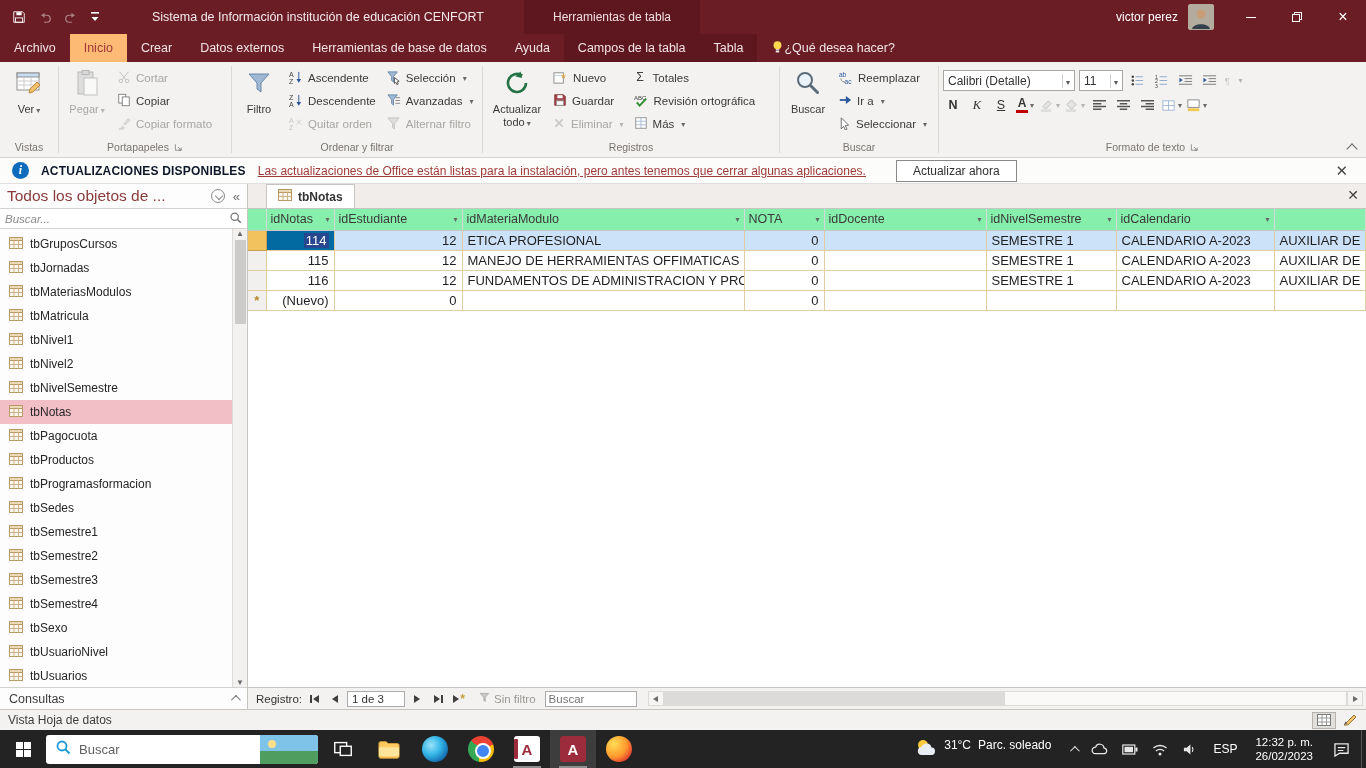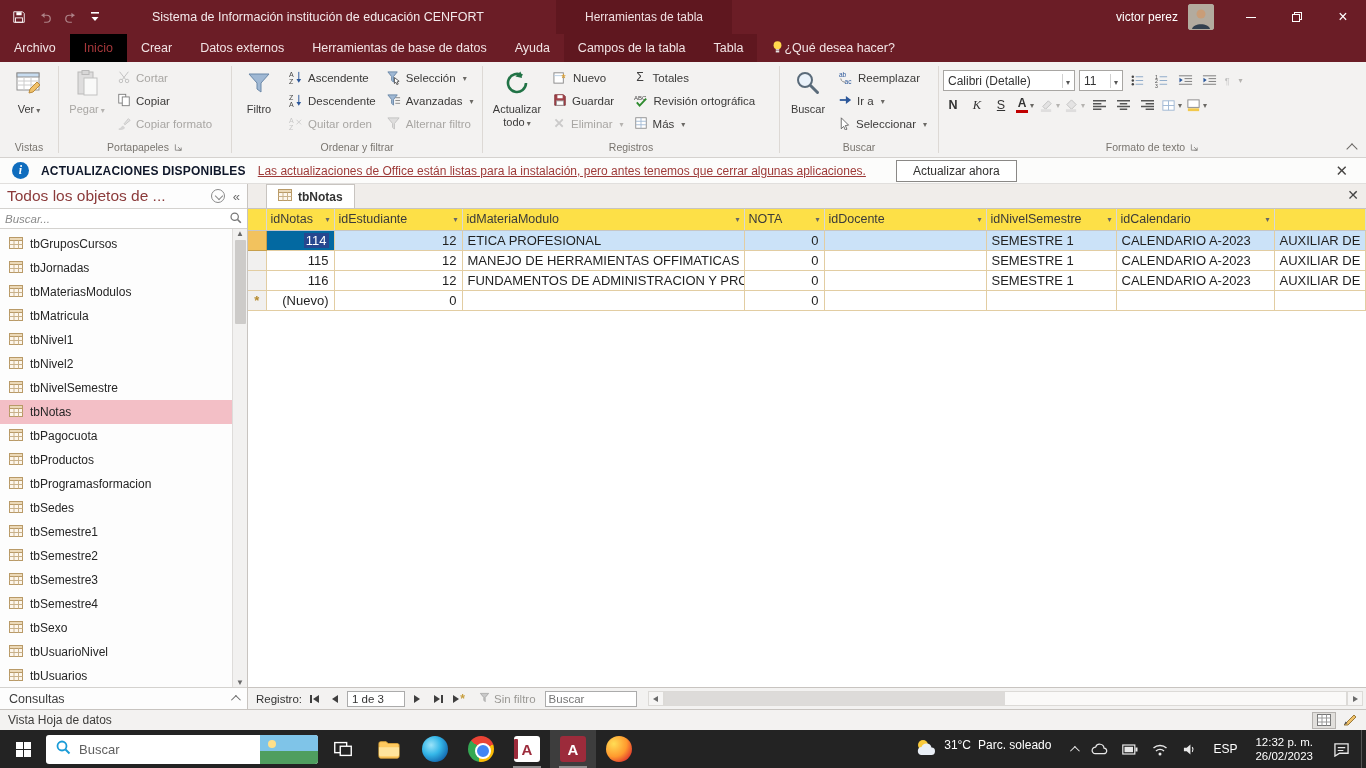--- a/index.html
+++ b/index.html
@@ -5,36 +5,36 @@
   * { box-sizing: border-box; margin: 0; padding: 0; }
   html,body { width:1366px; height:768px; overflow:hidden; font-family:"Liberation Sans", sans-serif; background:#fff; }
   .app { width:1366px; height:768px; display:flex; flex-direction:column; position:relative; }
 
   
   .titlebar { height:34px; background:#6b1d26; color:#fff; display:flex; align-items:center; position:relative; flex:0 0 auto; }
   .qat { display:flex; align-items:center; gap:12px; padding:0 12px; }
   .qat .qbtn { display:inline-flex; align-items:center; }
   .dim { opacity:.45; }
   .app-title { font-size:12.5px; margin-left:40px; white-space:nowrap; color:#f4eaeb; }
-  .ctx-title { position:absolute; left:556px; top:0; width:176px; height:34px; background:#5f171f; display:flex; align-items:center; justify-content:center; font-size:12px; color:#f0dfe1; }
+  .ctx-title { position:absolute; left:524px; top:0; width:176px; height:34px; background:#5f171f; display:flex; align-items:center; justify-content:center; font-size:12px; color:#f0dfe1; }
   .tb-right { margin-left:auto; display:flex; align-items:center; height:100%; }
   .user-name { font-size:12px; margin-right:10px; }
   .avatar { width:26px; height:26px; border-radius:3px; overflow:hidden; background:#b8b8b0; display:inline-flex; margin-right:14px; }
   .winbtn { width:46px; height:34px; display:flex; align-items:center; justify-content:center; color:#fff; }
   .min-glyph { width:10px; height:1px; background:#fff; display:block; }
   .restore-glyph { position:relative; width:10px; height:10px; }
   .restore-glyph i { position:absolute; border:1px solid #fff; width:8px; height:8px; display:block; }
   .restore-glyph i:first-child { left:2px; top:0; }
   .restore-glyph i:last-child { left:0; top:2px; background:#6b1d26; }
   .close-glyph { font-size:16px; line-height:1; }
 
   
   .menubar { height:28px; background:#6b1d26; display:flex; align-items:stretch; font-size:12.5px; color:#f2e4e5; flex:0 0 auto; }
   .mtab { display:flex; align-items:center; padding:0 14px; white-space:nowrap; }
-  .mtab.selected { background:#000000; color:#a4373a;text-align:right; }
+  .mtab.selected { background:#fdba74; color:#a4373a;text-align:right; }
   .ctxwrap { display:flex; background:#5f171f; }
   .tellme { display:flex; align-items:center; padding:0 14px; }
 
   
   .ribbon { height:96px; background:#f3f2f1; border-bottom:1px solid #d5d2cf; display:flex; align-items:stretch; position:relative; flex:0 0 auto; }
   .rgroup { display:flex; flex-direction:column; flex:0 0 auto; }
   .rgroup-content { flex:1; display:flex; align-items:flex-start; gap:2px; padding:3px 4px 0; }
   .rgroup-label { height:18px; font-size:10.5px; color:#79756f; display:flex; align-items:center; justify-content:center; gap:5px; padding-bottom:2px; }
   .rsep { width:1px; background:#ddd9d5; margin:4px 0; flex:0 0 auto; }
   .bigbtn { width:54px; display:flex; flex-direction:column; align-items:center; gap:3px; padding-top:4px; font-size:11px; color:#3b3a39; text-align:center; line-height:1.18; }
@@ -90,21 +90,21 @@
   .sb-footer { height:22px; border-top:1px solid #d4d2cf; display:flex; align-items:center; padding:0 9px; font-size:12.5px; color:#3d3d3d; }
   .sb-footer .chev-up { margin-left:auto; width:7px; height:7px; border-top:1.5px solid #6a6a6a; border-right:1.5px solid #6a6a6a; transform:rotate(-45deg) translateY(2px); }
 
   
   .main { flex:1; min-width:0; display:flex; flex-direction:column; background:#eceae7; }
   .doctab-strip { height:25px; background:#f0edea; border-bottom:1px solid #c8c4c0; display:flex; align-items:flex-end; padding-left:18px; position:relative; flex:0 0 auto; }
   .doctab { height:24px; background:#fff; border:1px solid #c8c4c0; border-bottom:none; display:flex; align-items:center; gap:6px; padding:0 11px; font-size:12px; font-weight:bold; color:#333; }
   .strip-close { position:absolute; right:7px; top:3px; font-size:14px; color:#444; }
   .sheet { flex:1; background:#fff; overflow:hidden; }
   table.ds { border-collapse:collapse; table-layout:fixed; width:1117px; font-size:13px; color:#1f1f1f; }
-  table.ds th { height:21px; background:#fde047; border-right:1px solid #d8d8d8; border-bottom:1px solid #c6c6c6; font-weight:normal; font-size:12.5px; color:#3a3a3a; padding:0 4px; text-align:left; }
+  table.ds th { height:21px; background:#86efac; border-right:1px solid #d8d8d8; border-bottom:1px solid #c6c6c6; font-weight:normal; font-size:12.5px; color:#3a3a3a; padding:0 4px; text-align:left; }
   table.ds th .hflex { display:flex; align-items:center; }
   table.ds th .hcaret { margin-left:auto; font-size:8px; color:#666; }
   th.selcol { background:#f1f0ef; }
   th.activecol { background:#fdf0cb; }
   table.ds td { height:20px; border-right:1px solid #e2cda2; border-bottom:1px solid #e2cda2; padding:0 5px; white-space:nowrap; overflow:hidden; }
   td.num { text-align:right; }
   td.sel { background:#f1f0ef; border-right:1px solid #c9c9c9; border-bottom:1px solid #c9c9c9; padding:0; text-align:center; }
   tr.rowsel td { background:#cbe2f8; }
   tr.rowsel td.editcell { background:#0369a1; }
   tr.rowsel td.sel { background:#f2c25e; border-color:#c8a04b; }

